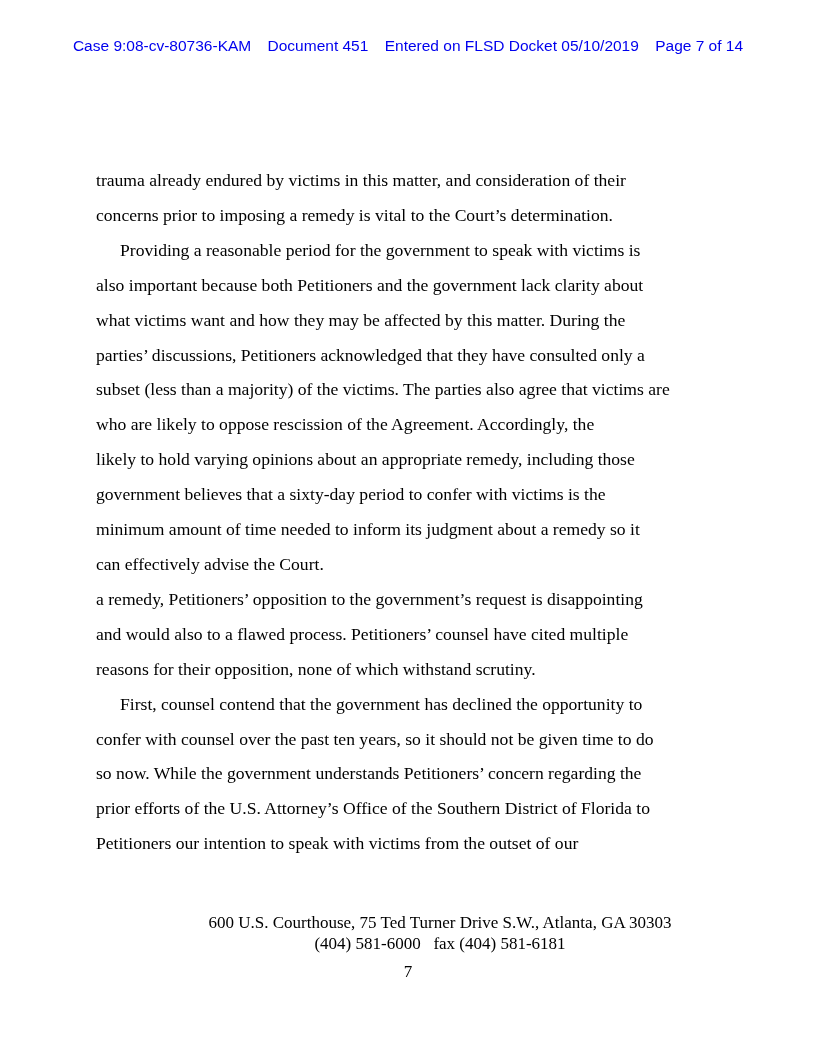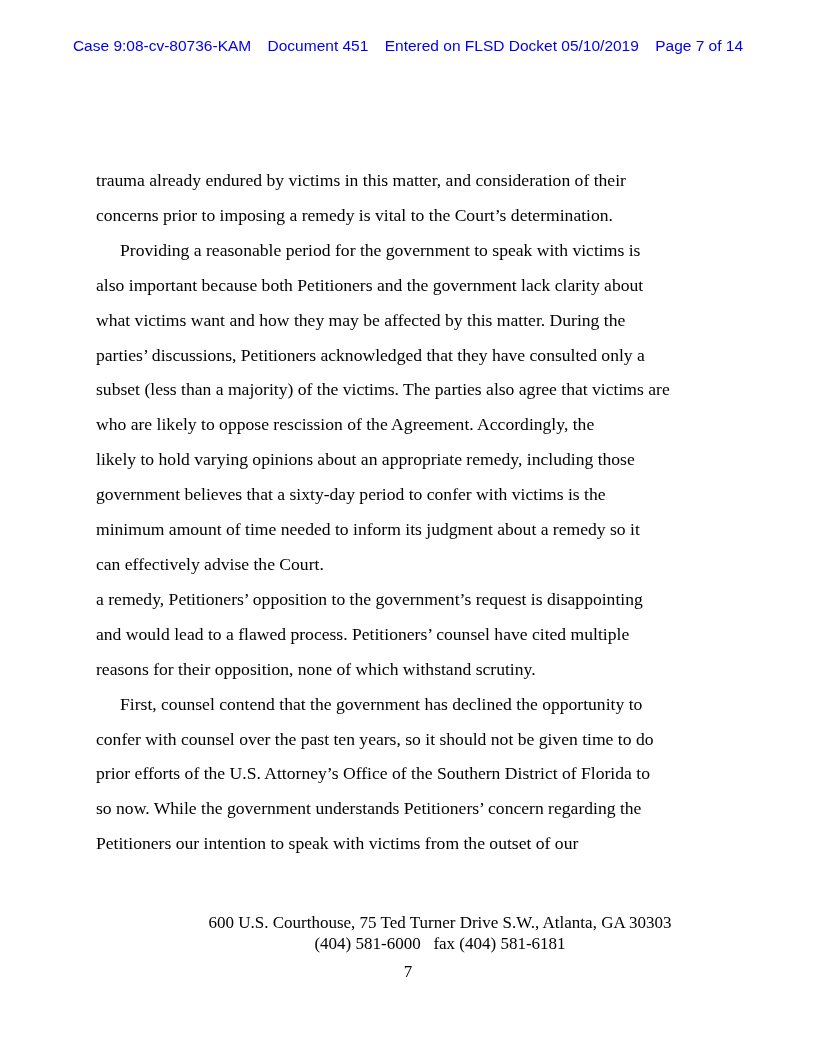--- a/index.html
+++ b/index.html
@@ -90,27 +90,27 @@
   <span class="line">what victims want and how they may be affected by this matter. During the</span>
   <span class="line">parties’ discussions, Petitioners acknowledged that they have consulted only a</span>
   <span class="line">subset (less than a majority) of the victims. The parties also agree that victims are</span>
   <span class="line">who are likely to oppose rescission of the Agreement. Accordingly, the</span>
   <span class="line">likely to hold varying opinions about an appropriate remedy, including those</span>
   <span class="line">government believes that a sixty-day period to confer with victims is the</span>
   <span class="line">minimum amount of time needed to inform its judgment about a remedy so it</span>
   <span class="line">can effectively advise the Court.</span>
 
   <span class="line">a remedy, Petitioners’ opposition to the government’s request is disappointing</span>
-  <span class="line">and would lead to a flawed process. Petitioners’ counsel have cited multiple</span>
+  <span class="line">and would also to a flawed process. Petitioners’ counsel have cited multiple</span>
   <span class="line">reasons for their opposition, none of which withstand scrutiny.</span>
 
   <span class="line indent">First, counsel contend that the government has declined the opportunity to</span>
   <span class="line">confer with counsel over the past ten years, so it should not be given time to do</span>
+  <span class="line">so now. While the government understands Petitioners’ concern regarding the</span>
   <span class="line">prior efforts of the U.S. Attorney’s Office of the Southern District of Florida to</span>
-  <span class="line">so now. While the government understands Petitioners’ concern regarding the</span>
   <span class="line">Petitioners our intention to speak with victims from the outset of our</span>
 </div>
 
 <div class="footer">
   <span class="addr">600 U.S. Courthouse, 75 Ted Turner Drive S.W., Atlanta, GA 30303</span>
   <span class="phone">(404) 581-6000   fax (404) 581-6181</span>
 </div>
 
 <div class="page-number">7</div>
 

